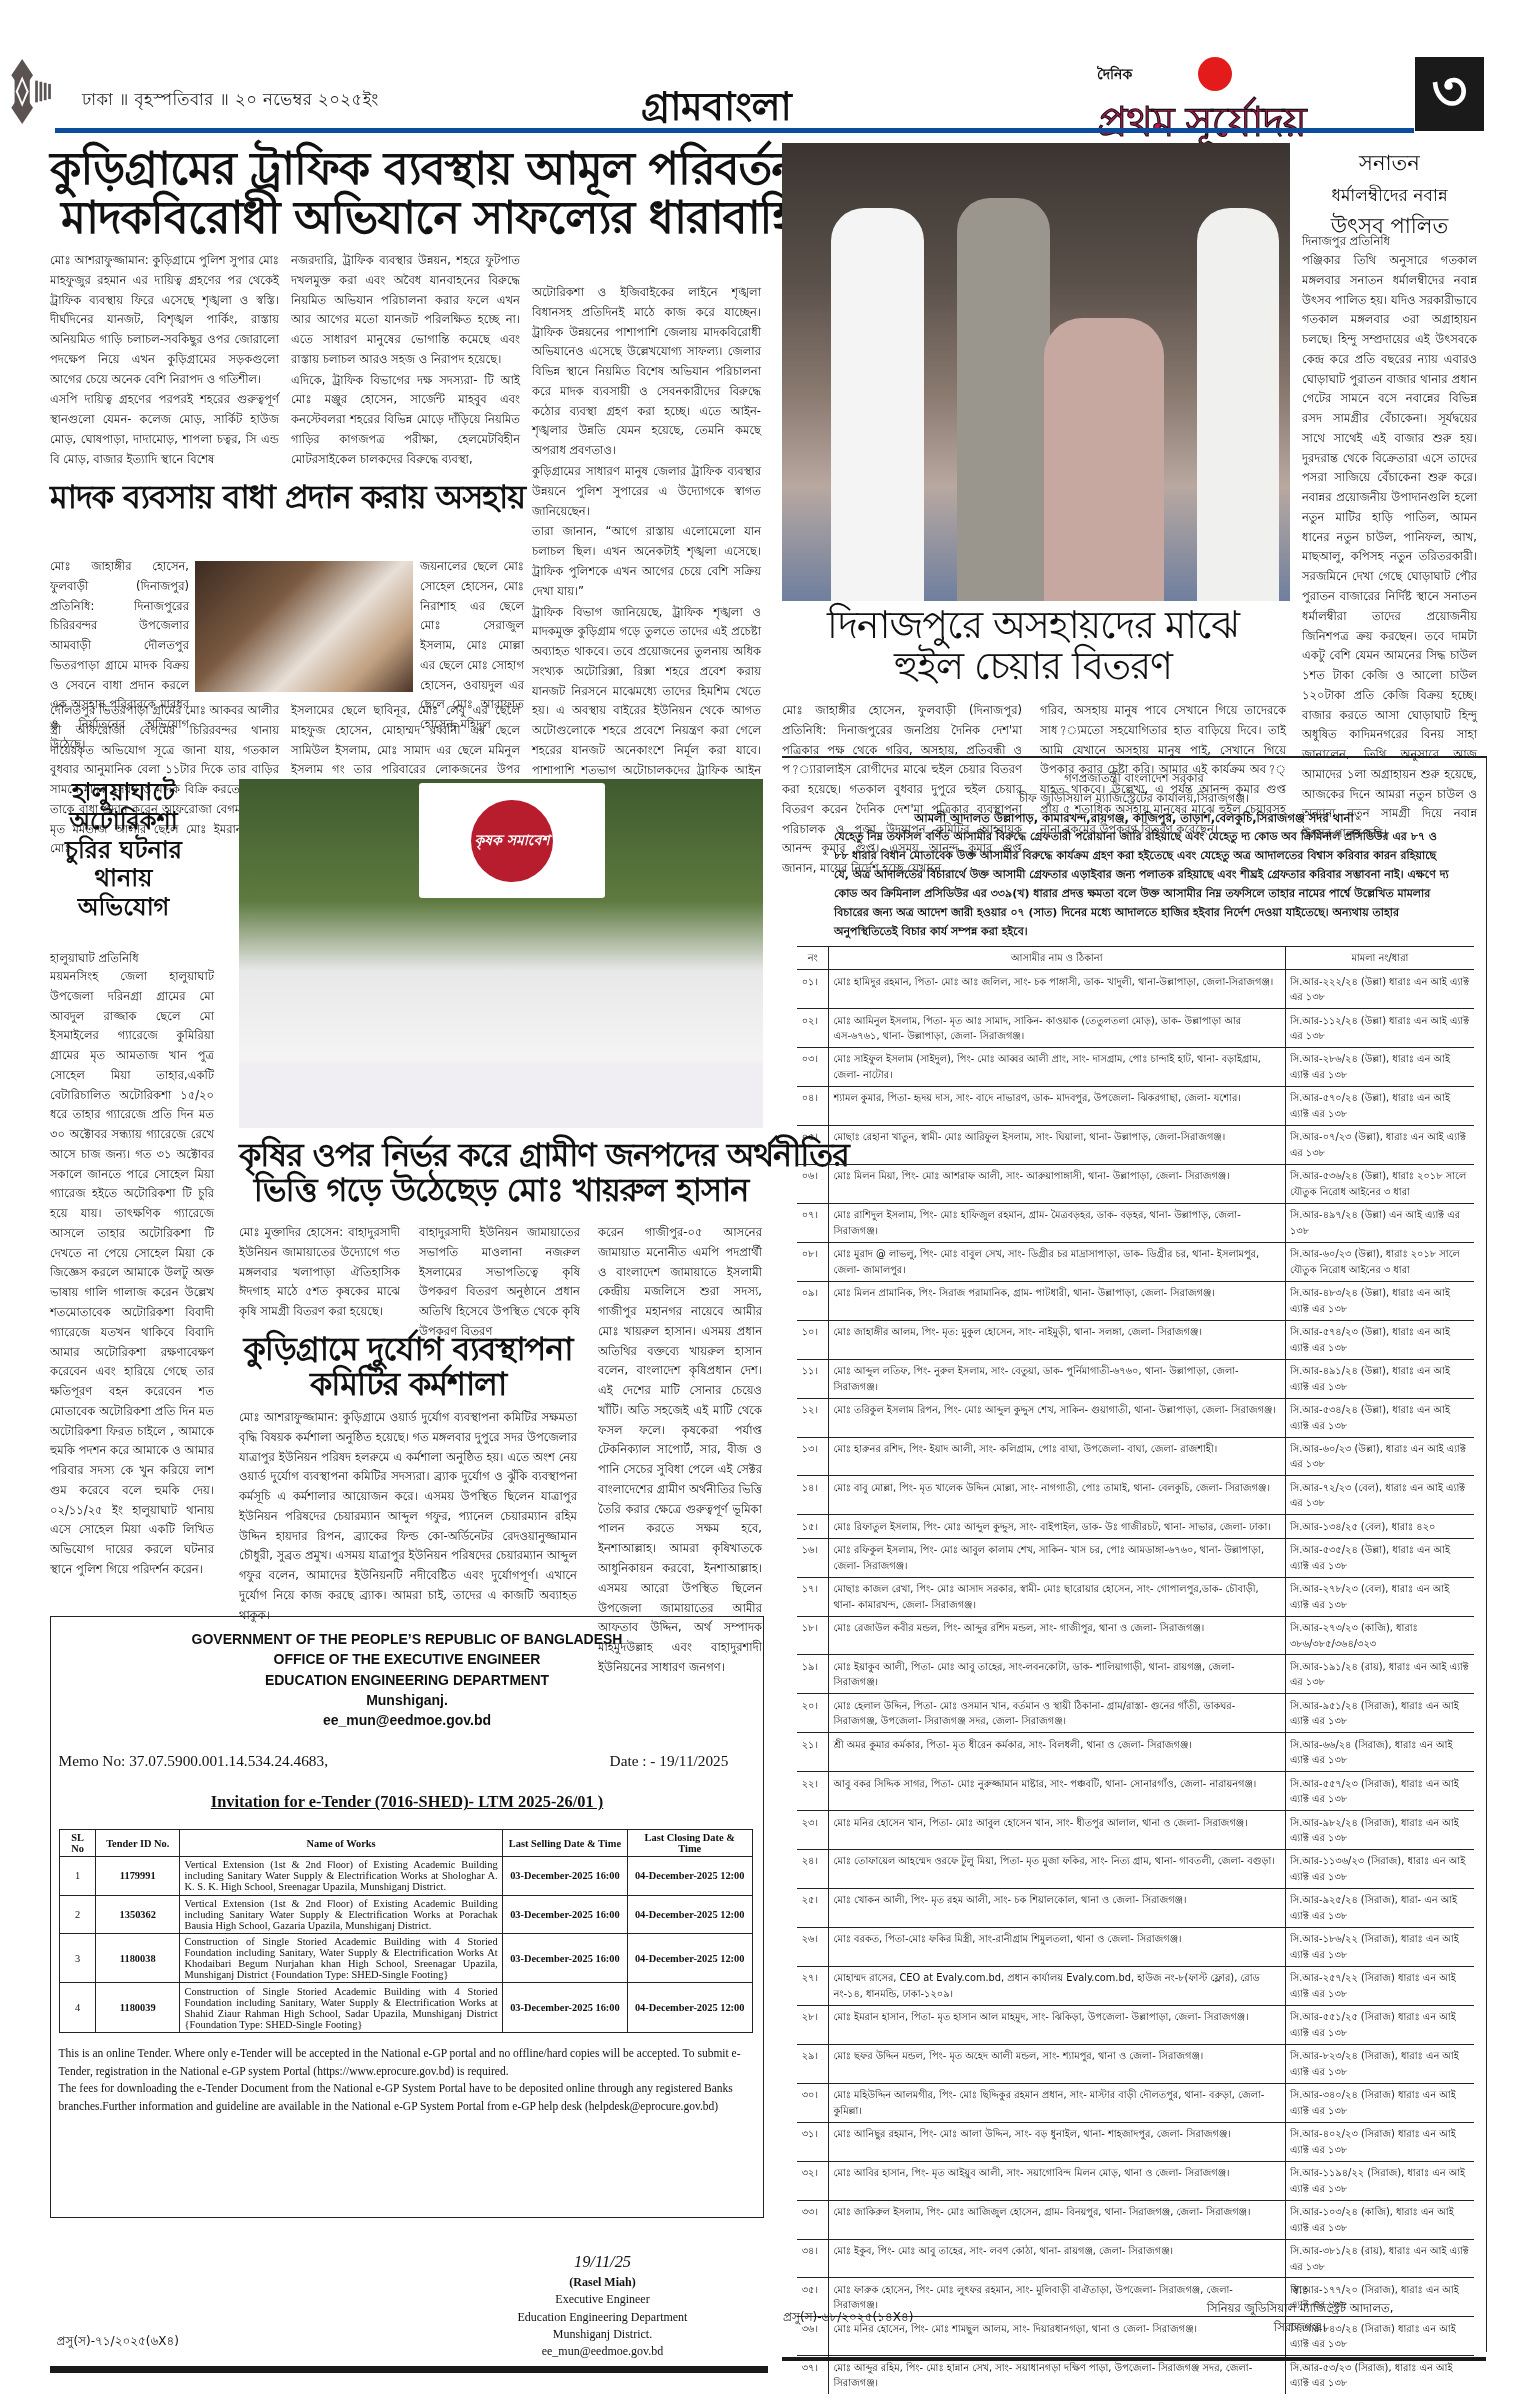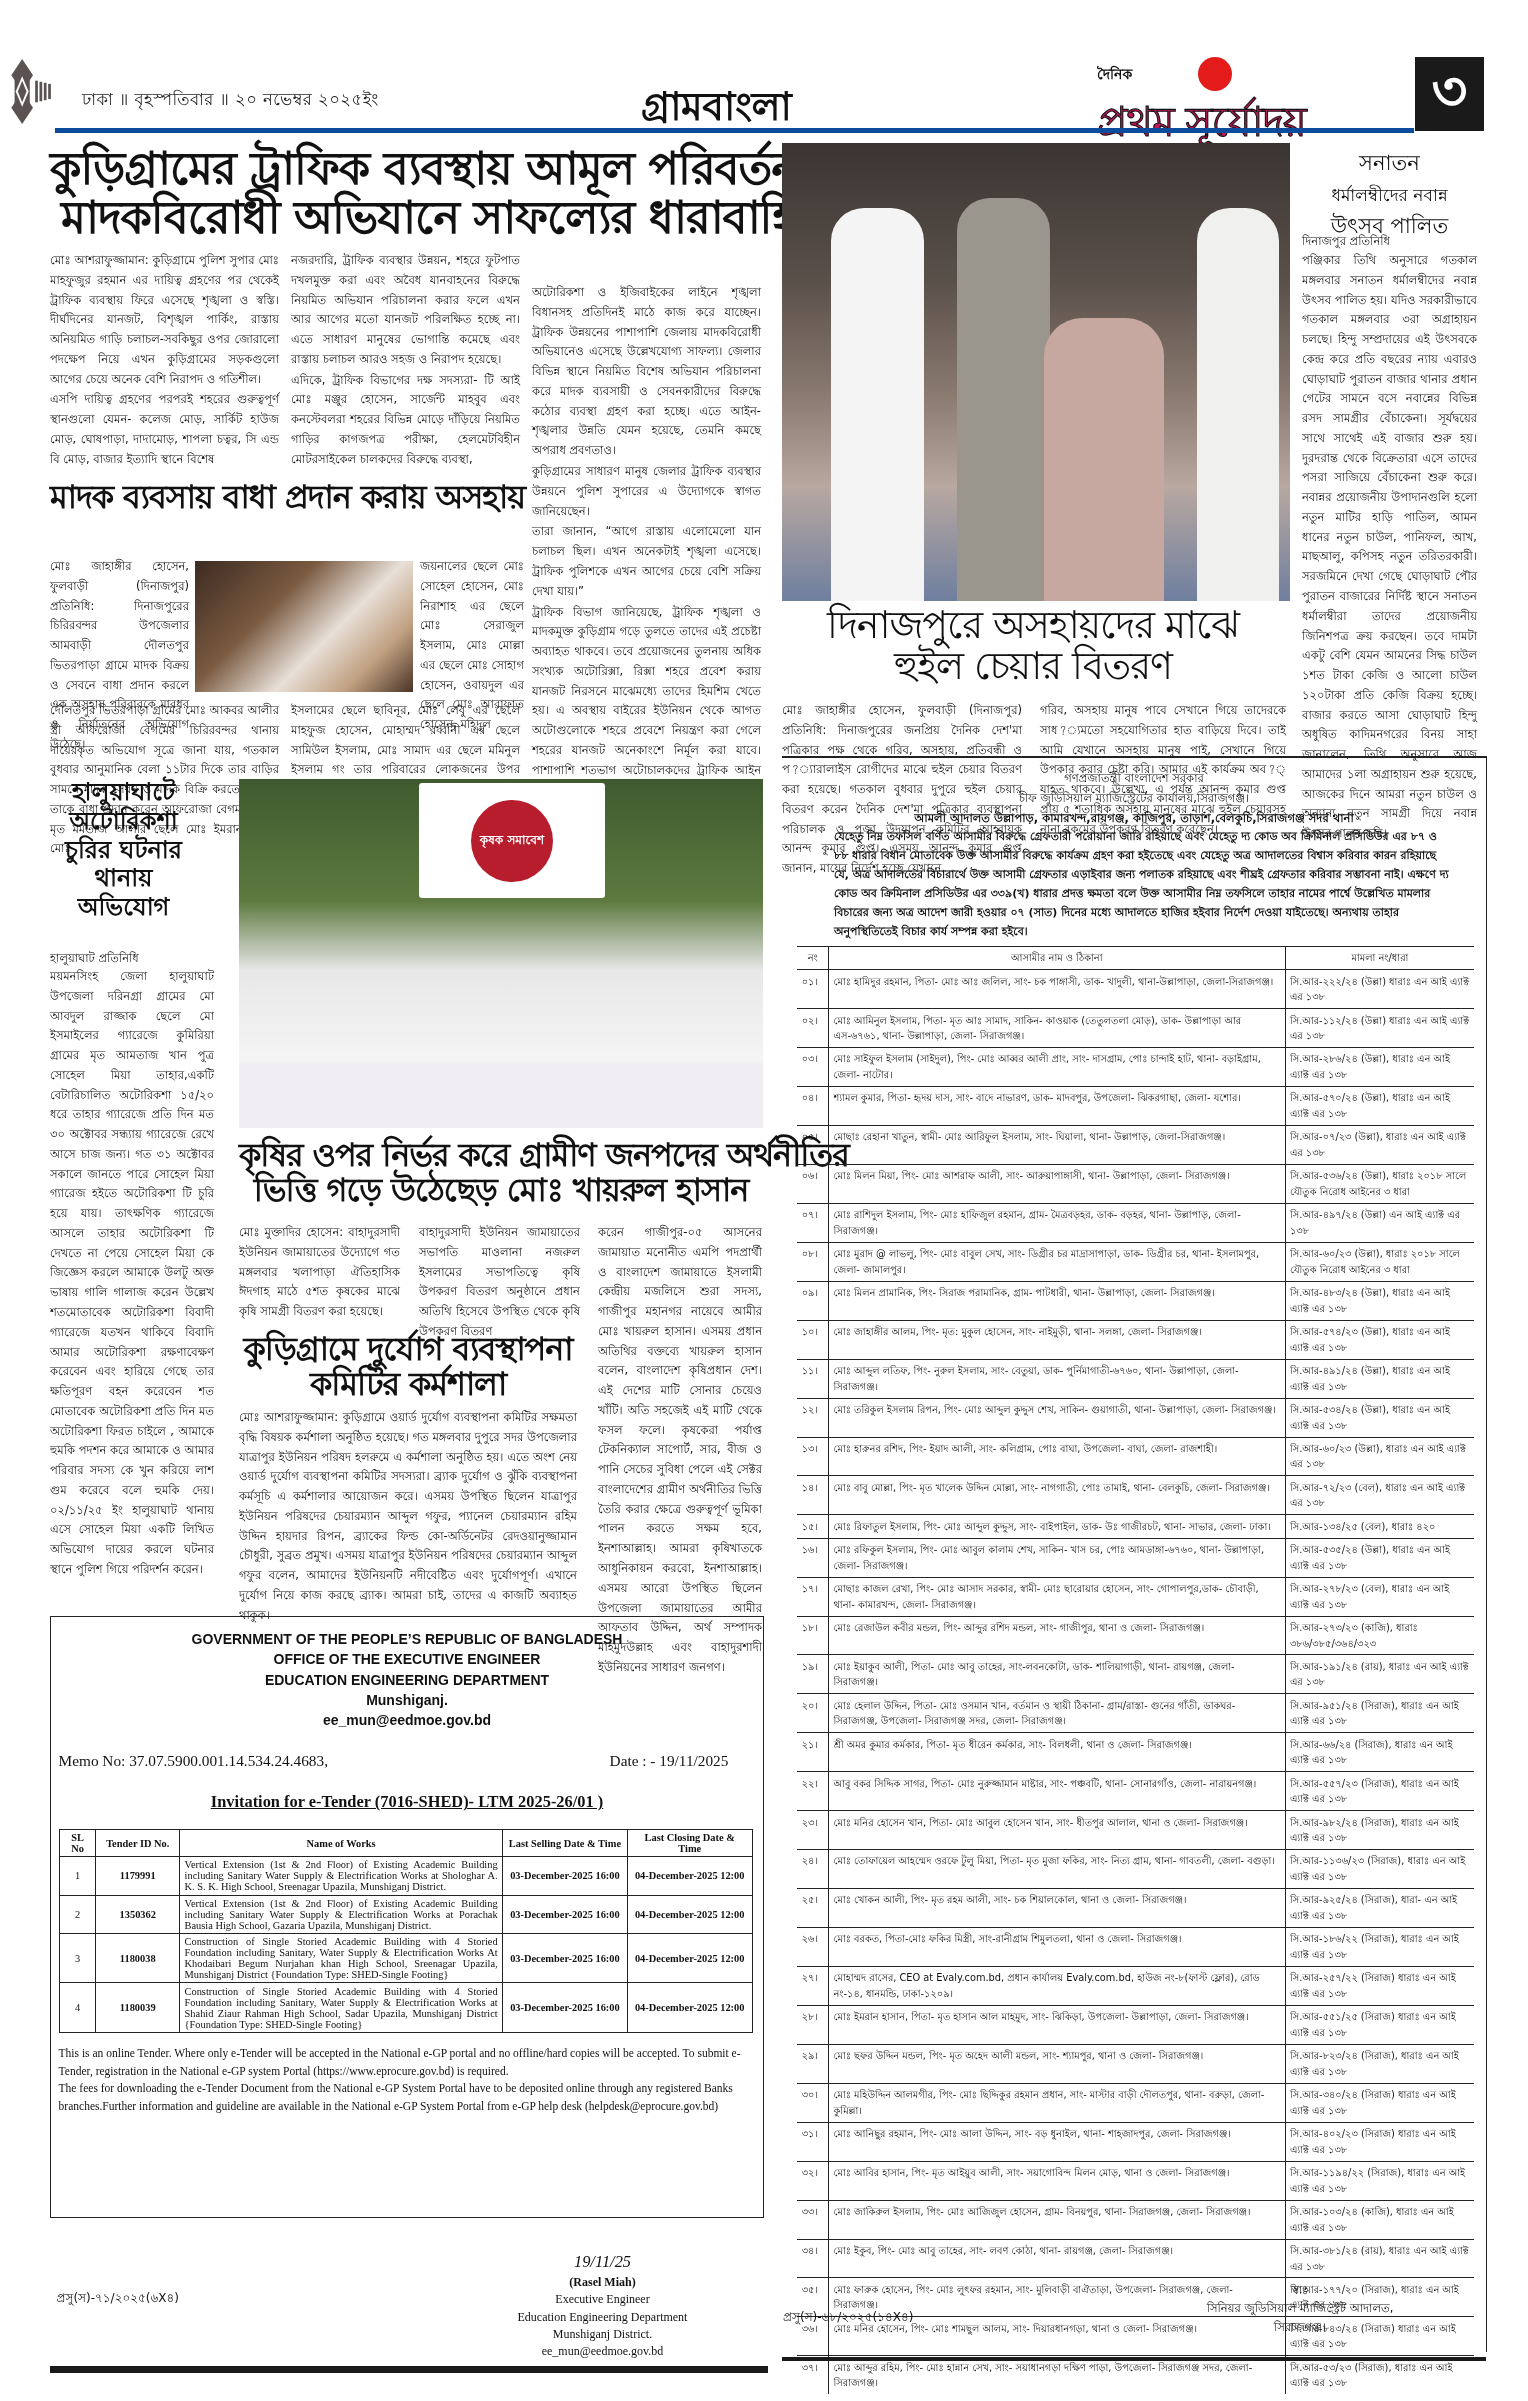--- a/index.html
+++ b/index.html
@@ -109,21 +109,21 @@
 </div>
 <div class="abs col" style="left:1302px;top:232px;width:175px;">দিনাজপুর প্রতিনিধি</div>
 <div class="abs col" style="left:1302px;top:251px;width:175px;">পঞ্জিকার তিথি অনুসারে গতকাল মঙ্গলবার সনাতন ধর্মালম্বীদের নবান্ন উৎসব পালিত হয়। যদিও সরকারীভাবে গতকাল মঙ্গলবার ৩রা অগ্রাহায়ন চলছে। হিন্দু সম্প্রদায়ের এই উৎসবকে কেন্দ্র করে প্রতি বছরের ন্যায় এবারও ঘোড়াঘাট পুরাতন বাজার থানার প্রধান গেটের সামনে বসে নবান্নের বিভিন্ন রসদ সামগ্রীর বেঁচাকেনা। সূর্যদ্বয়ের সাথে সাথেই এই বাজার শুরু হয়। দুরদরান্ত থেকে বিক্রেতারা এসে তাদের পসরা সাজিয়ে বেঁচাকেনা শুরু করে। নবান্নর প্রয়োজনীয় উপাদানগুলি হলো নতুন মাটির হাড়ি পাতিল, আমন ধানের নতুন চাউল, পানিফল, আখ, মাছআলু, কপিসহ নতুন তরিতরকারী। সরজমিনে দেখা গেছে ঘোড়াঘাট পৌর পুরাতন বাজারের নির্দিষ্ট স্থানে সনাতন ধর্মালম্বীরা তাদের প্রয়োজনীয় জিনিশপত্র ক্রয় করছেন। তবে দামটা একটু বেশি যেমন আমনের সিদ্ধ চাউল ১শত টাকা কেজি ও আলো চাউল ১২০টাকা প্রতি কেজি বিক্রয় হচ্ছে। বাজার করতে আসা ঘোড়াঘাট হিন্দু অধুষিত কাদিমনগরের বিনয় সাহা জানালেন, তিথি অনুসারে আজ আমাদের ১লা অগ্রাহায়ন শুরু হয়েছে, আজকের দিনে আমরা নতুন চাউল ও অন্যান্য নতুন সামগ্রী দিয়ে নবান্ন উৎসব পালন করি।</div>
 
 <div class="abs center" style="left:50px;top:778px;width:147px;font-size:24px;font-weight:bold;line-height:1.2;">হালুয়াঘাটে অটোরিকশা চুরির ঘটনার থানায় অভিযোগ</div>
 <div class="abs col" style="left:50px;top:949px;width:164px;">হালুয়াঘাট প্রতিনিধি</div>
 <div class="abs col" style="left:50px;top:967px;width:164px;">ময়মনসিংহ জেলা হালুয়াঘাট উপজেলা দরিনগ্রা গ্রামের মো আবদুল রাজ্জাক ছেলে মো ইসমাইলের গ্যারেজে কুমিরিয়া গ্রামের মৃত আমতাজ খান পুত্র সোহেল মিয়া তাহার,একটি বেটারিচালিত অটোরিকশা ১৫/২০ ধরে তাহার গ্যারেজে প্রতি দিন মত ৩০ অক্টোবর সন্ধ্যায় গ্যারেজে রেখে আসে চাজ জন্য। গত ৩১ অক্টোবর সকালে জানতে পারে সোহেল মিয়া গ্যারেজ হইতে অটোরিকশা টি চুরি হয়ে যায়। তাৎক্ষণিক গ্যারেজে আসলে তাহার অটোরিকশা টি দেখতে না পেয়ে সোহেল মিয়া কে জিজ্ঞেস করলে আমাকে উলটু অক্ত ভাষায় গালি গালাজ করেন উল্লেখ শতমোতাবেক অটোরিকশা বিবাদী গ্যারেজে যতখন থাকিবে বিবাদি আমার অটোরিকশা রক্ষণাবেক্ষণ করেবেন এবং হারিয়ে গেছে তার ক্ষতিপূরণ বহন করেবেন শত মোতাবেক অটোরিকশা প্রতি দিন মত অটোরিকশা ফিরত চাইলে , আমাকে হুমকি পদশন করে আমাকে ও আমার পরিবার সদস্য কে খুন করিয়ে লাশ গুম করেবে বলে হুমকি দেয়। ০২/১১/২৫ ইং হালুয়াঘাট থানায় এসে সোহেল মিয়া একটি লিখিত অভিযোগ দায়ের করলে ঘটনার স্থানে পুলিশ গিয়ে পরিদর্শন করেন।</div>
 
 <div class="abs photo" style="left:239px;top:779px;width:524px;height:349px;background:linear-gradient(180deg,#3f5a2e 0%,#5e7a40 35%,#e8e8e8 55%,#f4f4f4 80%,#d8d0d8 100%);">
   <div class="abs" style="left:180px;top:4.4px;width:186px;height:115px;background:#fff;border-radius:3.3px;display:flex;align-items:center;justify-content:center;">
-    <div style="width:82px;height:82px;border-radius:50%;background:#b81d2e;color:#fff;font-size:12px;font-weight:bold;display:flex;align-items:center;justify-content:center;text-align:center;">কৃষক সমাবেশ</div>
+    <div style="width:82px;height:82px;border-radius:50%;background:#b81d2e;color:#fff;font-size:14px;font-weight:bold;display:flex;align-items:center;justify-content:center;text-align:center;font-style:italic;">কৃষক সমাবেশ</div>
   </div>
   <div class="abs" style="left:0;top:284px;width:524px;height:65px;background:#f1eef3;"></div>
 </div>
 <div class="abs center" style="left:239px;top:1138px;width:524px;">
   <div class="hl" style="font-size:32px;">কৃষির ওপর নির্ভর করে গ্রামীণ জনপদের অর্থনীতির</div>
   <div class="hl" style="font-size:32px;">ভিত্তি গড়ে উঠেছেড় মোঃ খায়রুল হাসান</div>
 </div>
 <div class="abs col" style="left:239px;top:1223px;width:161px;">মোঃ মুক্তাদির হোসেন: বাহাদুরসাদী ইউনিয়ন জামায়াতের উদ্যোগে গত মঙ্গলবার খলাপাড়া ঐতিহাসিক ঈদগাহ মাঠে ৫শত কৃষকের মাঝে কৃষি সামগ্রী বিতরণ করা হয়েছে।</div>
 <div class="abs col" style="left:419px;top:1223px;width:161px;">বাহাদুরসাদী ইউনিয়ন জামায়াতের সভাপতি মাওলানা নজরুল ইসলামের সভাপতিত্বে কৃষি উপকরণ বিতরণ অনুষ্ঠানে প্রধান অতিথি হিসেবে উপস্থিত থেকে কৃষি উপকরণ বিতরণ</div>
 <div class="abs col" style="left:598px;top:1223px;width:164px;">করেন গাজীপুর-০৫ আসনের জামায়াত মনোনীত এমপি পদপ্রার্থী ও বাংলাদেশ জামায়াতে ইসলামী কেন্দ্রীয় মজলিসে শুরা সদস্য, গাজীপুর মহানগর নায়েবে আমীর মোঃ খায়রুল হাসান। এসময় প্রধান অতিথির বক্তব্যে খায়রুল হাসান বলেন, বাংলাদেশ কৃষিপ্রধান দেশ। এই দেশের মাটি সোনার চেয়েও খাঁটি। অতি সহজেই এই মাটি থেকে ফসল ফলে। কৃষকেরা পর্যাপ্ত টেকনিক্যাল সাপোর্ট, সার, বীজ ও পানি সেচের সুবিধা পেলে এই সেক্টর বাংলাদেশের গ্রামীণ অর্থনীতির ভিত্তি তৈরি করার ক্ষেত্রে গুরুত্বপূর্ণ ভূমিকা পালন করতে সক্ষম হবে, ইনশাআল্লাহ। আমরা কৃষিখাতকে আধুনিকায়ন করবো, ইনশাআল্লাহ। এসময় আরো উপস্থিত ছিলেন উপজেলা জামায়াতের আমীর আফতাব উদ্দিন, অর্থ সম্পাদক মাহমুদউল্লাহ এবং বাহাদুরশাদী ইউনিয়নের সাধারণ জনগণ।</div>
@@ -193,21 +193,21 @@
     <div>The fees for downloading the e-Tender Document from the National e-GP System Portal have to be deposited online through any registered Banks branches.Further information and guideline are available in the National e-GP System Portal from e-GP help desk (helpdesk@eprocure.gov.bd)</div>
   </div>
   <div class="abs serif center" style="left:437px;top:633px;width:229px;font-size:12px;line-height:1.45;">
     <div style="font-style:italic;font-size:16.4px;">19/11/25</div>
     <div style="font-weight:bold;">(Rasel Miah)</div>
     <div>Executive Engineer</div>
     <div>Education Engineering Department</div>
     <div>Munshiganj District.</div>
     <div>ee_mun@eedmoe.gov.bd</div>
   </div>
-  <div class="abs" style="left:5.5px;top:672px;font-size:12px;">প্রসু(স)-৭১/২০২৫(৬X৪)</div>
+  <div class="abs" style="left:5.5px;top:715px;font-size:12px;">প্রসু(স)-৭১/২০২৫(৬X৪)</div>
 </div>
 <div class="abs bar-black" style="left:50px;top:2366px;width:718px;"></div>
 
 <div class="abs" style="left:782px;top:756px;width:704px;height:1594px;border-top:2.7px solid #222;border-right:1.6px solid #222;">
   <div class="center" style="margin-top:9.8px;font-size:11.5px;line-height:1.75;">
     <div>গণপ্রজাতন্ত্রী বাংলাদেশ সরকার</div>
     <div>চীফ জুডিসিয়াল ম্যাজিস্ট্রেটের কার্যালয়,সিরাজগঞ্জ।</div>
     <div style="font-weight:bold;">আমলী আদালত উল্লাপাড়, কামারখন্দ,রায়গঞ্জ, কাজিপুর, তাড়াশ,বেলকুচি,সিরাজগঞ্জ সদর থানা</div>
   </div>
   <div style="margin:0 33px 4.4px 52px;font-size:11px;line-height:1.72;font-weight:bold;">যেহেতু নিম্ন তফসিল বর্ণিত আসামীর বিরুদ্ধে গ্রেফতারী পরোয়ানা জারি রহিয়াছে এবং যেহেতু দ্য কোড অব ক্রিমিনাল প্রসিডিউর এর ৮৭ ও ৮৮ ধারার বিধান মোতাবেক উক্ত আসামীর বিরুদ্ধে কার্যক্রম গ্রহণ করা হইতেছে এবং যেহেতু অত্র আদালতের বিশ্বাস করিবার কারন রহিয়াছে যে, অত্র আদালতের বিচারার্থে উক্ত আসামী গ্রেফতার এড়াইবার জন্য পলাতক রহিয়াছে এবং শীঘ্রই গ্রেফতার করিবার সম্ভাবনা নাই। এক্ষণে দ্য কোড অব ক্রিমিনাল প্রসিডিউর এর ৩৩৯(খ) ধারার প্রদত্ত ক্ষমতা বলে উক্ত আসামীর নিম্ন তফসিলে তাহার নামের পার্শ্বে উল্লেখিত মামলার বিচারের জন্য অত্র আদেশ জারী হওয়ার ০৭ (সাত) দিনের মধ্যে আদালতে হাজির হইবার নির্দেশ দেওয়া যাইতেছে। অন্যথায় তাহার অনুপস্থিতিতেই বিচার কার্য সম্পন্ন করা হইবে।</div>

